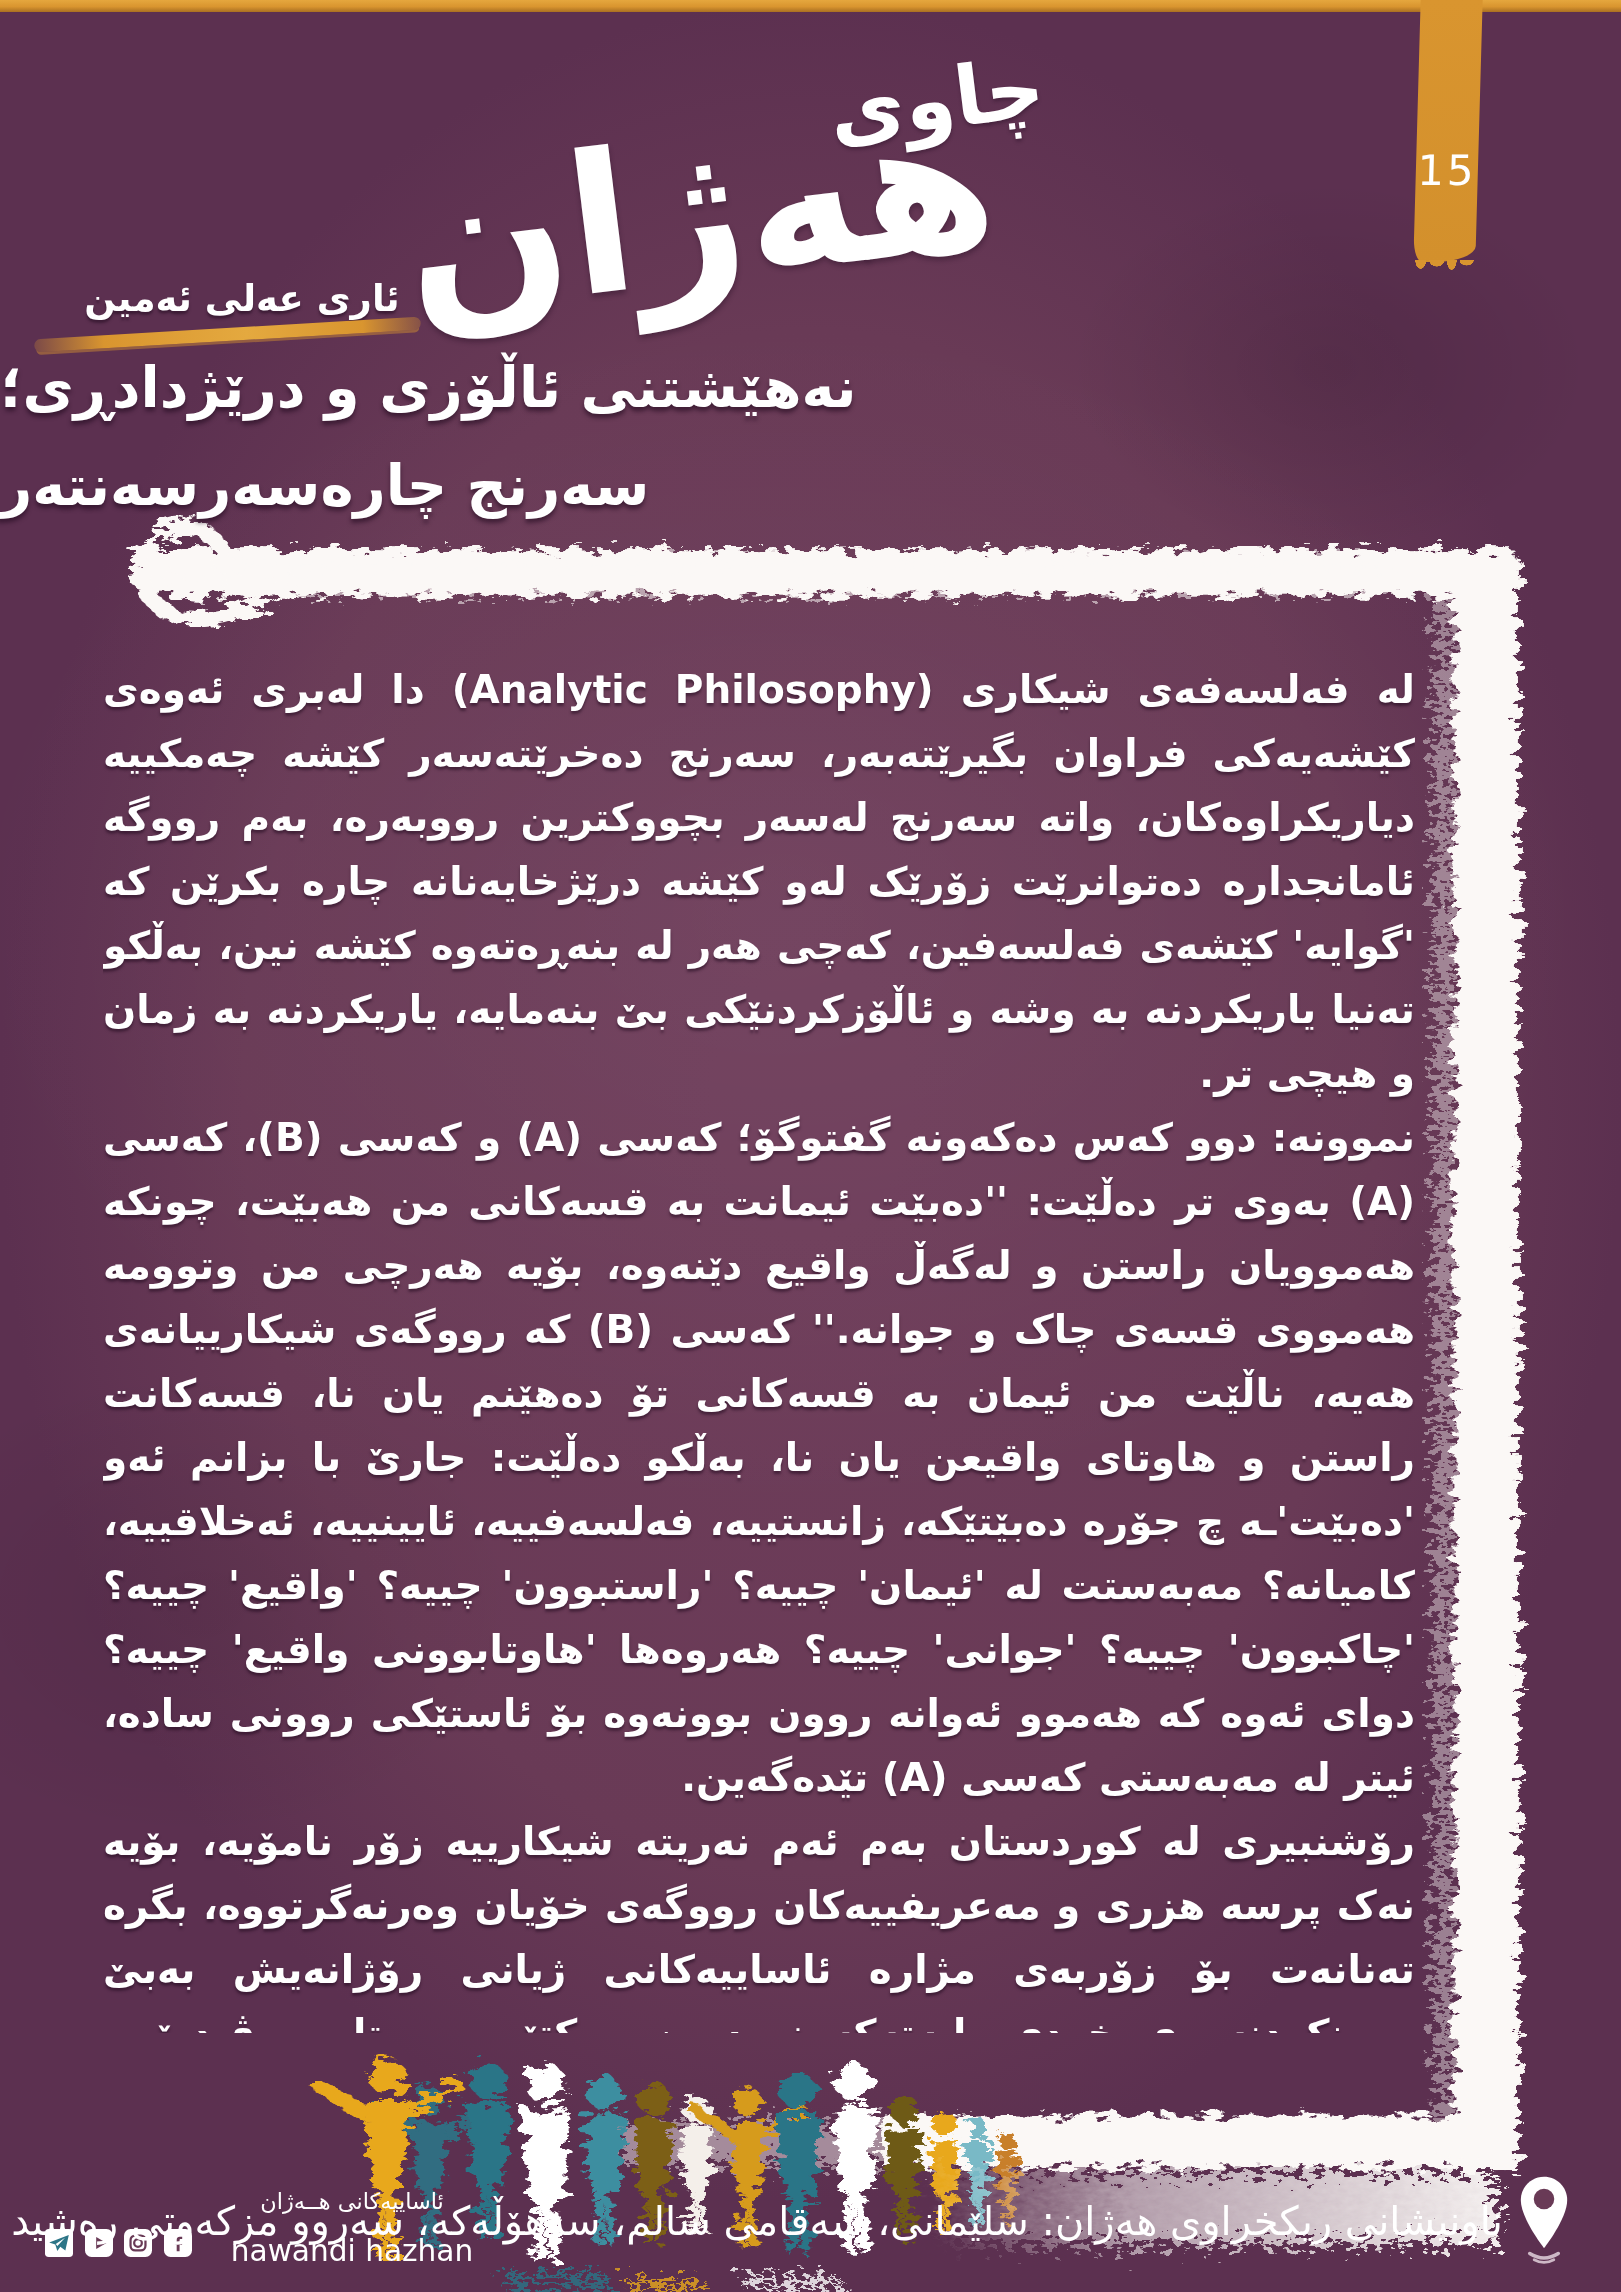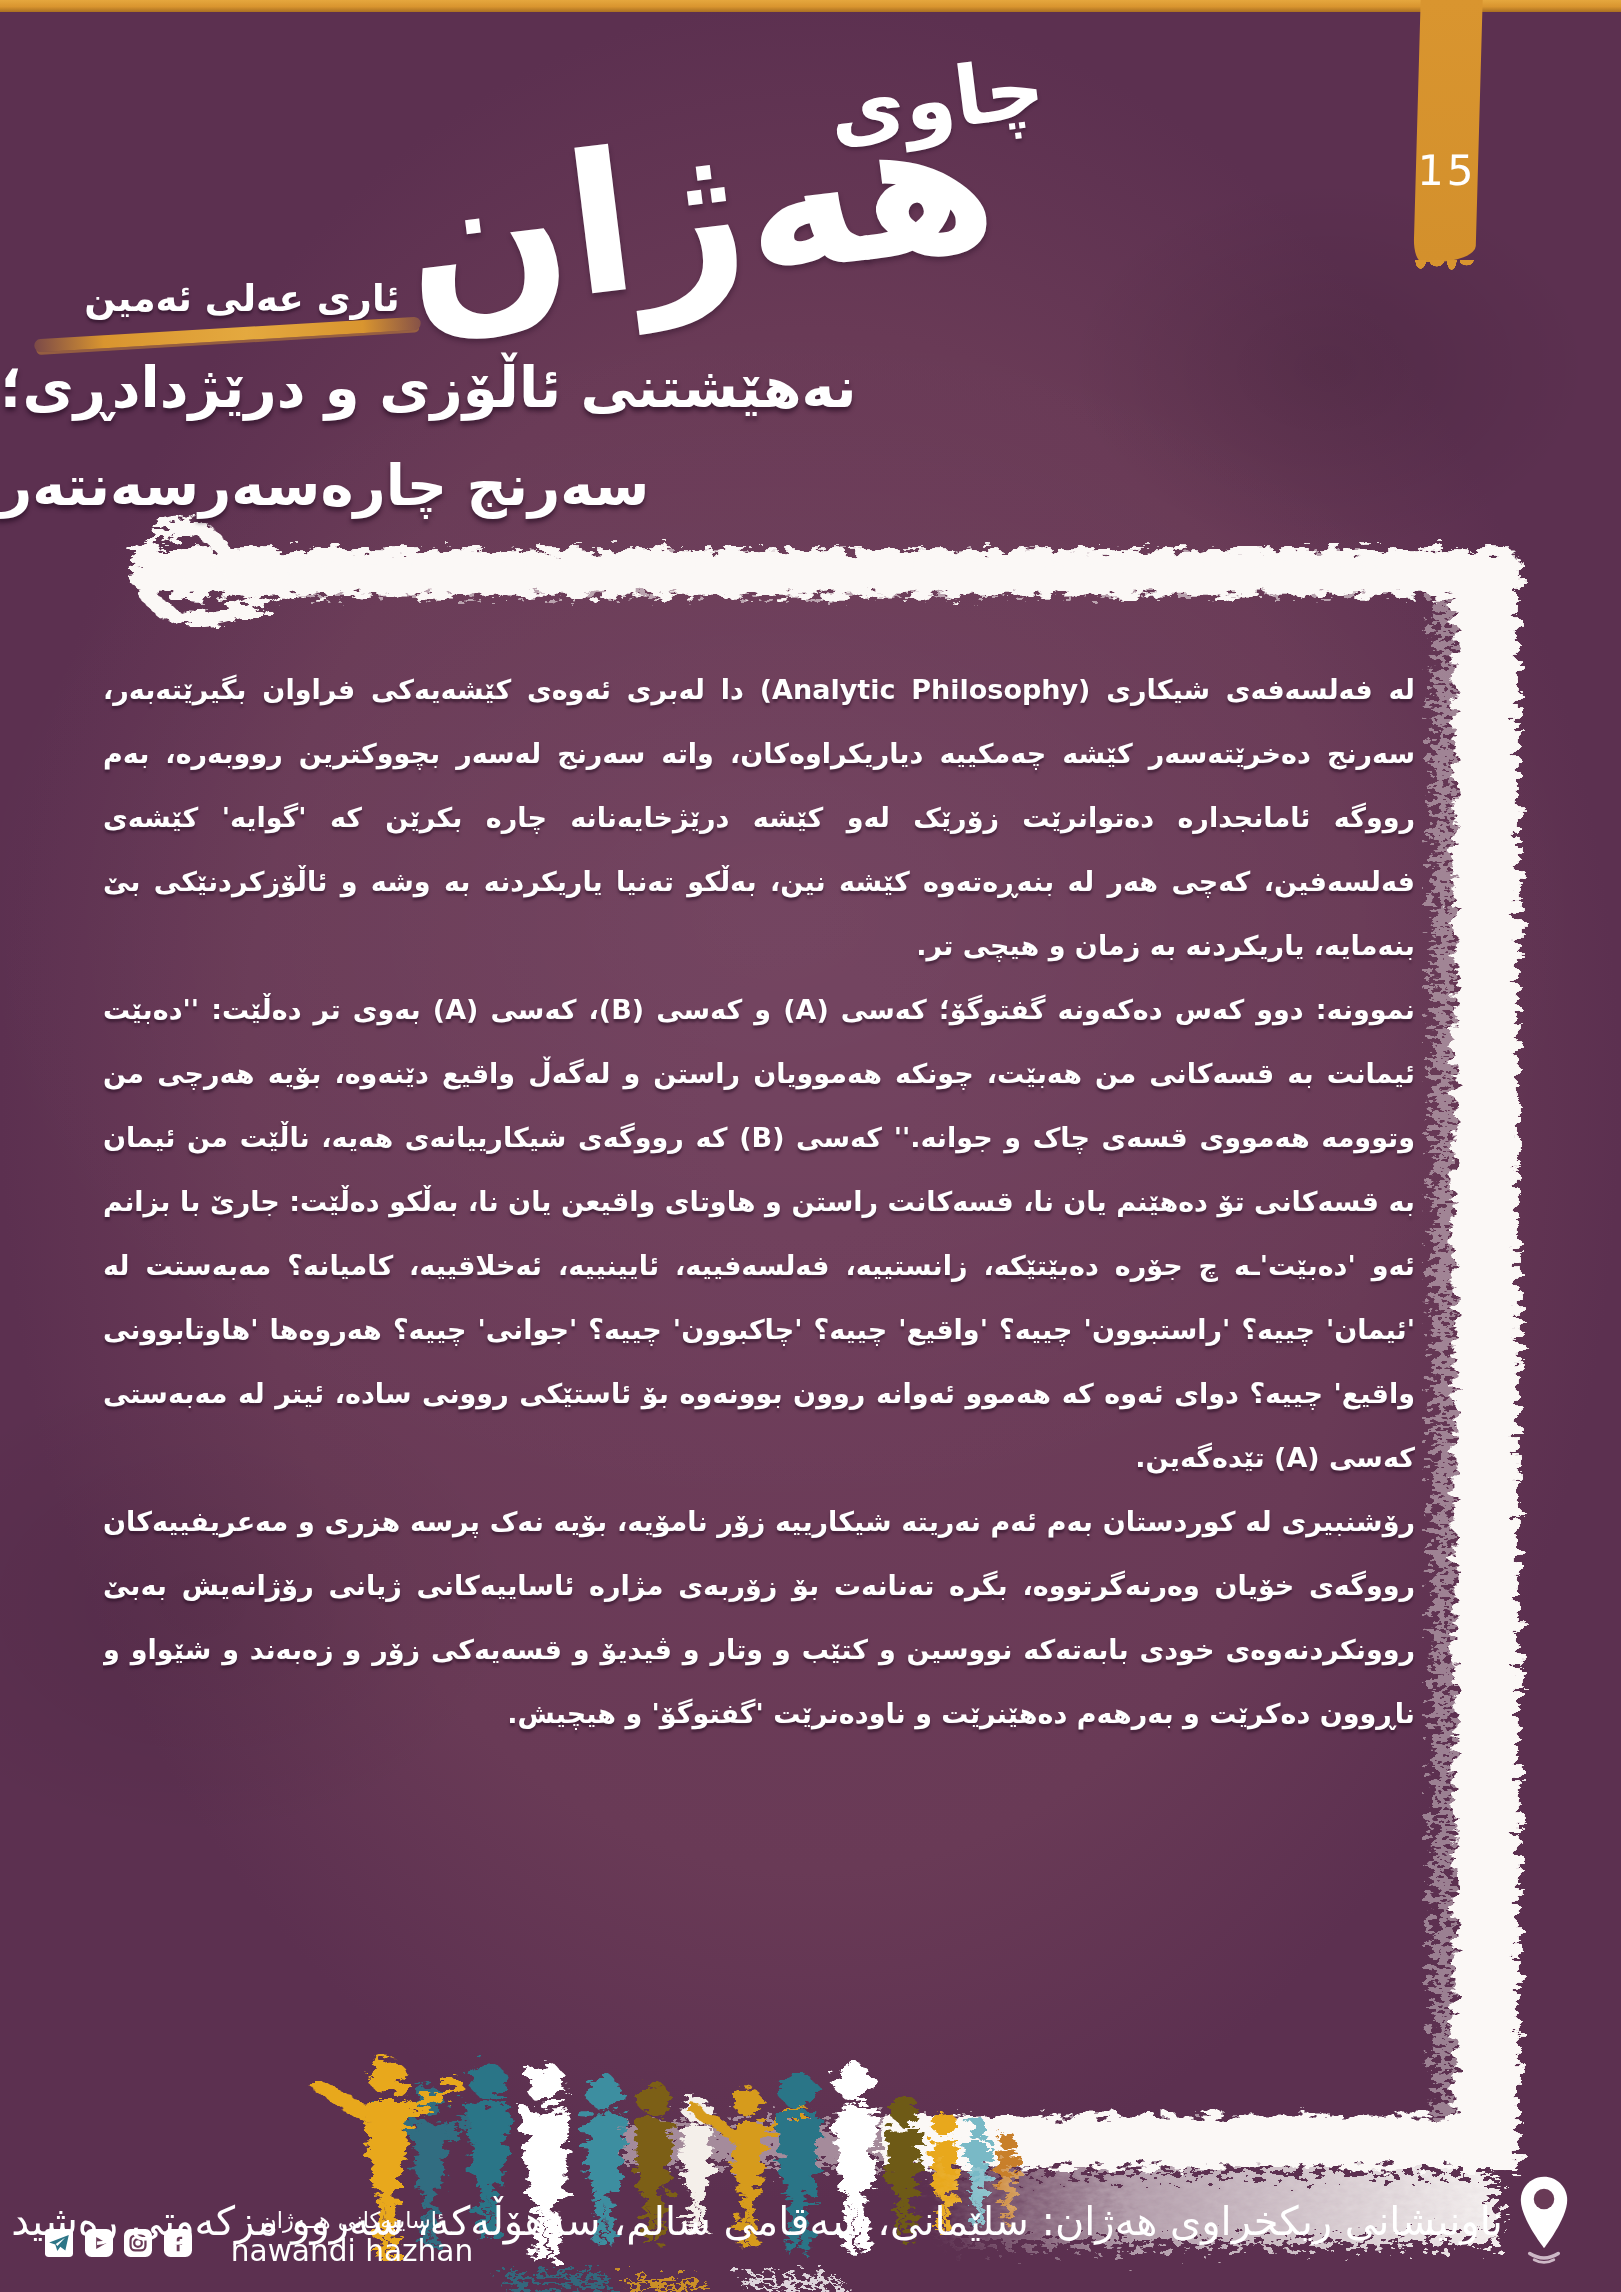--- a/index.html
+++ b/index.html
@@ -57,30 +57,30 @@
     text-align:left;font-size:56px;line-height:98px;font-weight:bold;
     text-shadow:0 3.6px 4.5px rgba(30,8,28,.55);
   }
   .title span{display:block;}
   .frame-svg,.people-svg{position:absolute;left:0;top:0;pointer-events:none;}
   .frame-svg{z-index:2;}
   .people-svg{z-index:3;}
   .body-text{
     position:absolute;left:103px;top:658px;width:1312px;height:1375px;z-index:3;
     direction:rtl;text-align:justify;font-weight:bold;
-    font-size:27px;line-height:64px;overflow:hidden;
+    font-size:39px;line-height:64px;overflow:hidden;
     text-shadow:0 2.7px 2.7px rgba(30,8,28,.5);
   }
   .body-text p{margin:0;}
   .footer{position:absolute;left:0;bottom:0;width:100%;height:125px;z-index:6;}
   .social{position:absolute;left:45px;bottom:36px;display:flex;gap:11.6px;}
   .social .s-icon{display:block;width:28px;height:28px;cursor:pointer;}
   .org{position:absolute;left:204px;bottom:25px;width:296px;text-align:center;direction:rtl;}
   .org-ku{font-size:22.4px;letter-spacing:0.9px;white-space:nowrap;}
-  .org-en{font-size:29.6px;direction:ltr;margin-top:1px;}
+  .org-en{font-size:29.6px;direction:ltr;margin-top:20px;}
   .address-row{
     position:absolute;right:52px;bottom:27px;display:flex;direction:rtl;align-items:center;gap:16px;
   }
   .address-text{font-size:40px;white-space:nowrap;}
   .address-dash{font-size:36px;font-weight:bold;padding-right:5.4px;}
   .pin{width:50px;height:91px;}
 </style>
 </head>
 <body>
 

